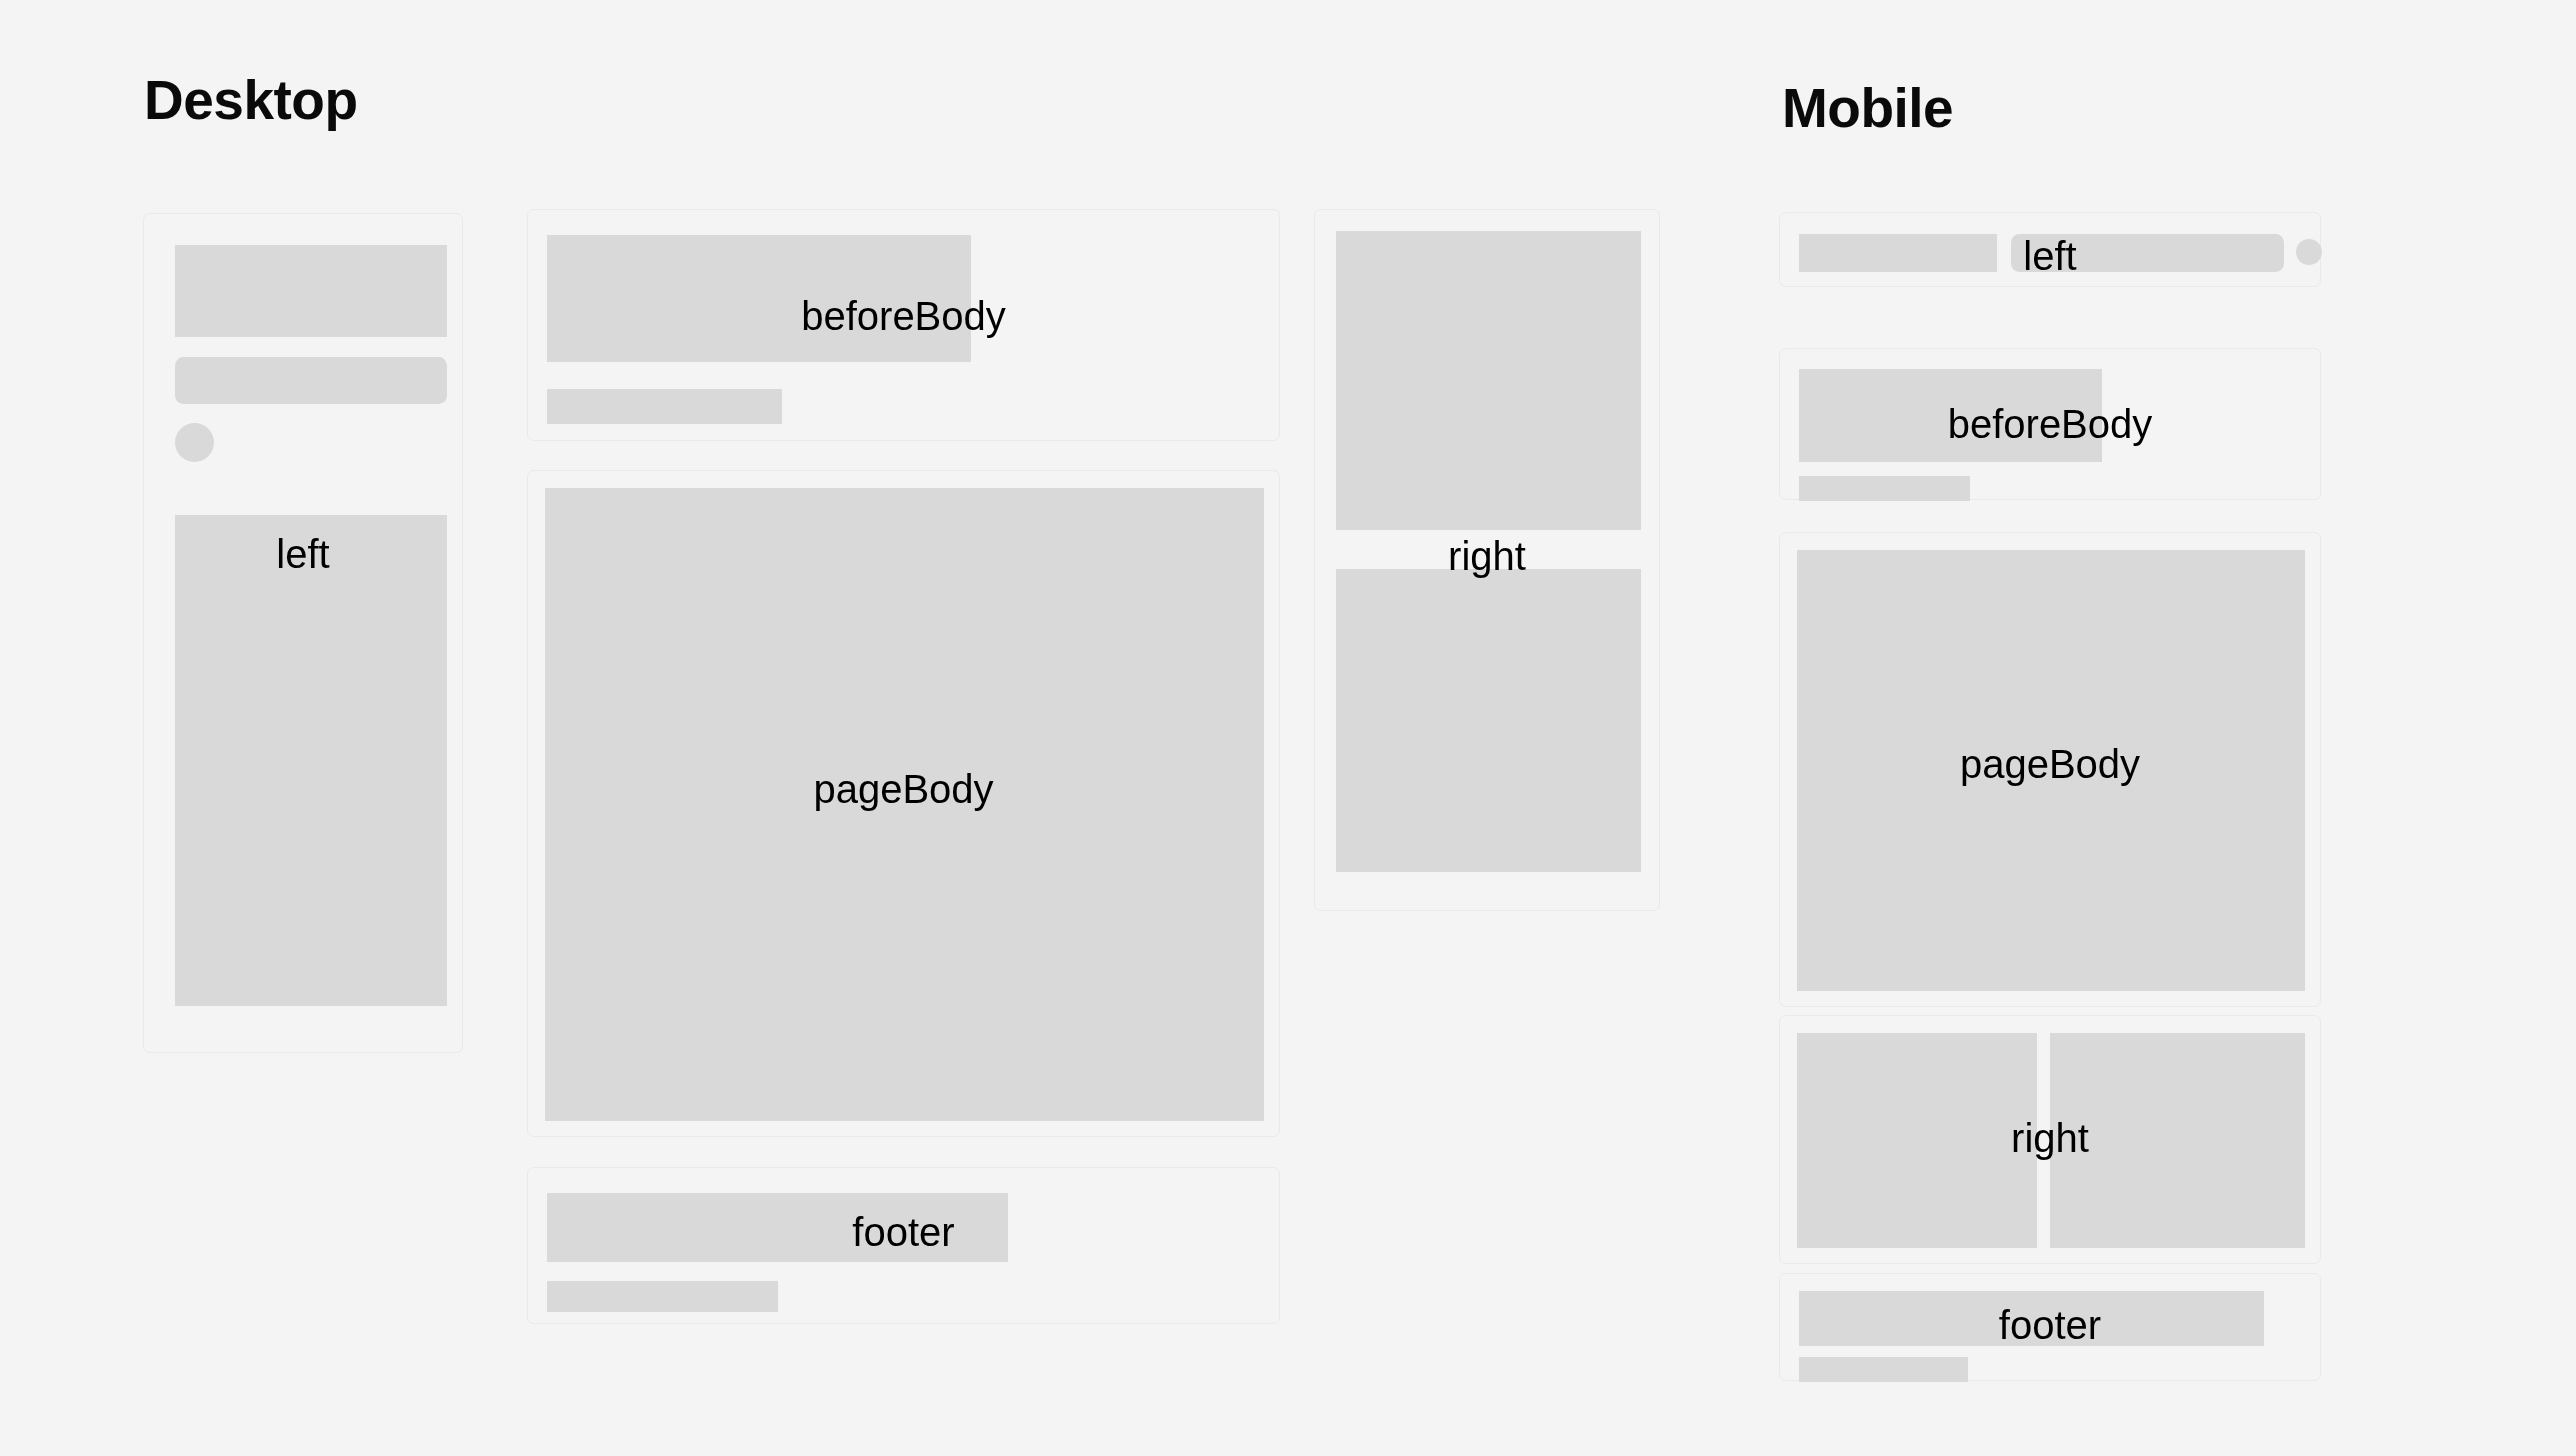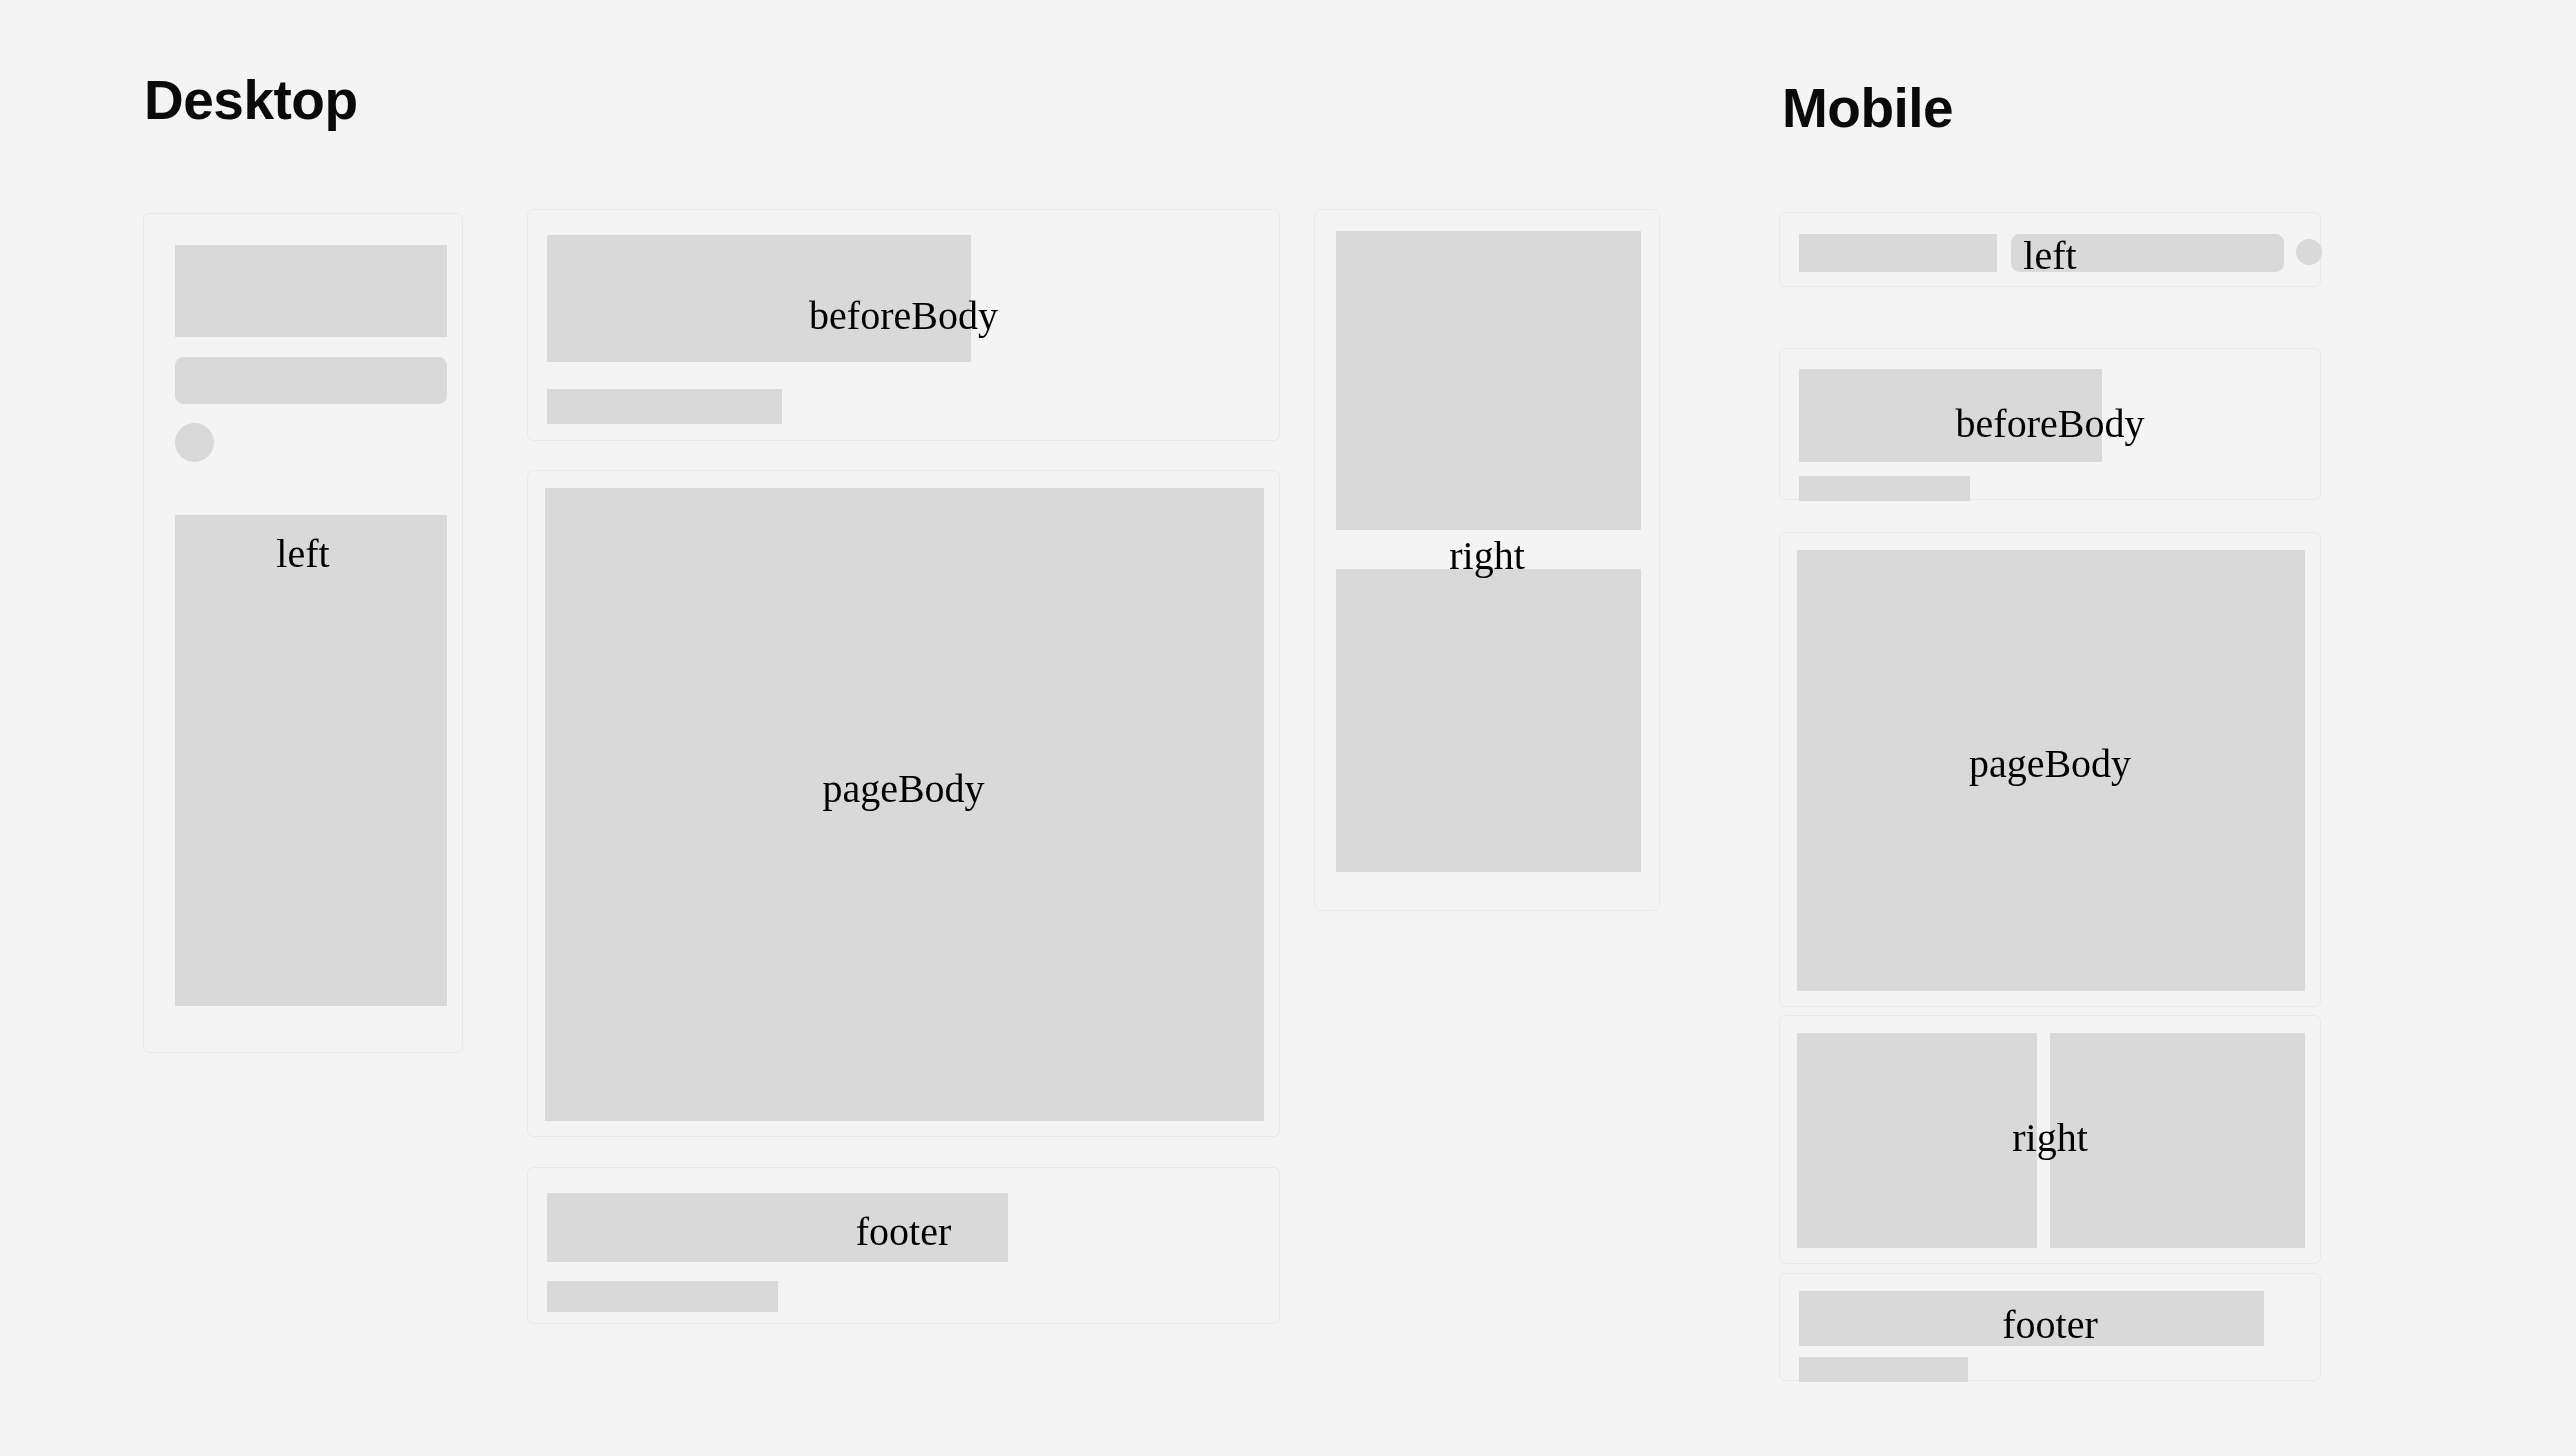--- a/index.html
+++ b/index.html
@@ -39,21 +39,21 @@
   .ph {
     position: absolute;
     background: #d9d9d9;
   }
   .ph.rounded { border-radius: 8.5px; }
   .ph.circle  { border-radius: 50%; }
 
   
   .slot-label {
     position: absolute;
-    font-family: Liberation Serif, serif;
+    font-family: Liberation Sans, sans-serif;
     font-size: 40px;
     color: #000;
     line-height: 1;
     white-space: nowrap;
     text-align: center;
     pointer-events: none;
   }
 
   
   #desktop-left-panel { left: 143px; top: 213px; width: 320px; height: 840px; }

